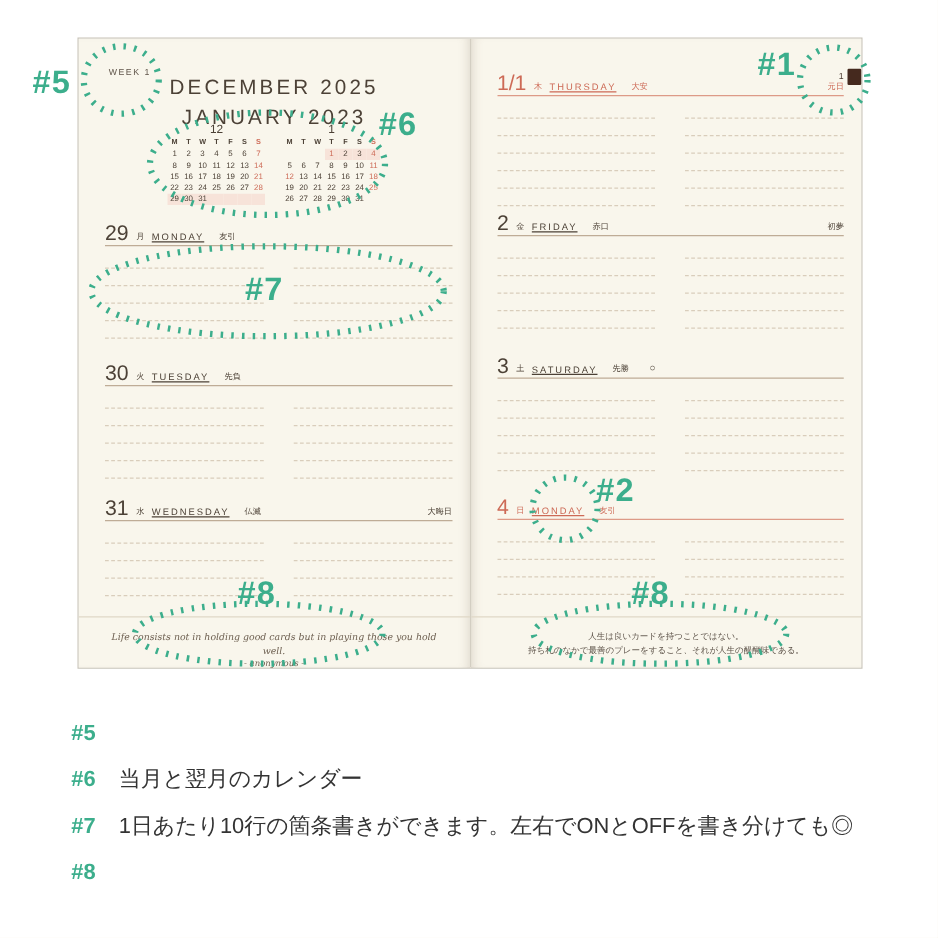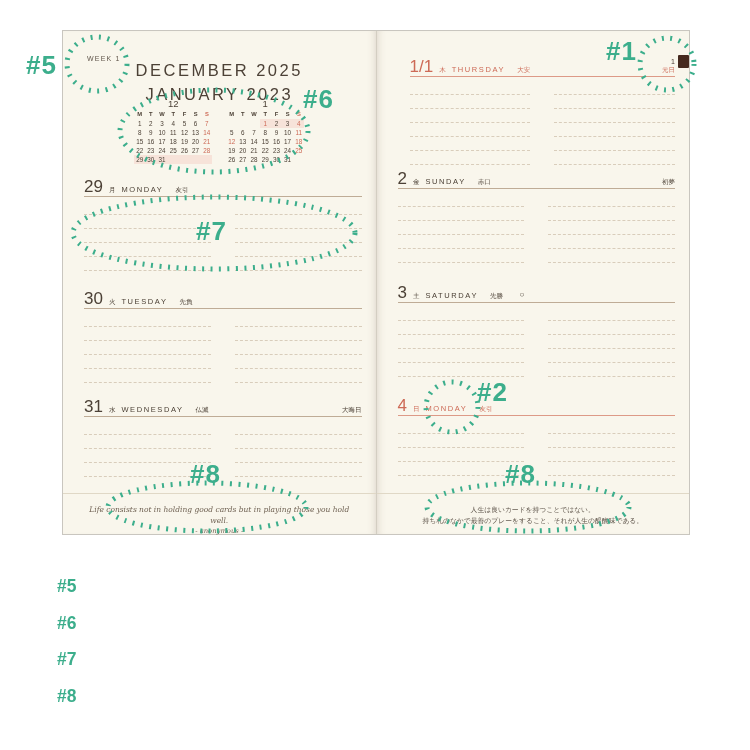--- a/index.html
+++ b/index.html
@@ -28,21 +28,21 @@
   .mc-grid span{text-align:center;font-size:6.3px;line-height:9px;height:9px;color:var(--ink);}
   .mc-grid .mc-dow{font-weight:700;font-size:5.8px;}
   .mc-grid .red{color:var(--red);}
   .mc-grid .hl{background:var(--hl);}
 
   .day{position:absolute;left:21px;right:14px;}
   .day-head{position:relative;height:20px;border-bottom:1px solid var(--uline);
             display:flex;align-items:flex-end;gap:6px;padding-bottom:2px;color:var(--ink);}
   .d-num{font-size:17px;line-height:15px;font-weight:400;}
   .d-kana{font-size:6.5px;line-height:9px;}
-  .d-wd{font-size:7.5px;letter-spacing:1.6px;line-height:9px;}
+  .d-wd{font-size:7.5px;letter-spacing:1.6px;line-height:9px;text-decoration:underline;}
   .d-rokuyo{font-size:6.5px;line-height:9px;margin-left:6px;}
   .d-moon{position:absolute;left:44%;bottom:3px;font-size:8px;line-height:8px;}
   .d-note{margin-left:auto;font-size:6.5px;line-height:9px;}
   .redday .day-head{color:var(--red);border-bottom-color:#dd9a87;}
   .d-rules{margin-top:4px;}
   .rule-row{display:flex;gap:24px;height:14px;}
   .rule-row i{flex:1;border-bottom:1px dashed var(--rule);}
 
   .quote-sep{position:absolute;left:0;right:0;top:462px;border-top:1px solid #e0d8c6;}
   .quote{position:absolute;left:20px;right:20px;top:473px;text-align:center;}
@@ -272,21 +272,21 @@
           <div class="q2">- anonymous -</div>
         </div>
     </div>
 
     <div class="page page-right">
       <div class="month-tab">
         <span class="tab-num">1</span>
         <span class="tab-block"></span>
       </div>
       <div id="days-right">
-          <div class="day redday" style="top: 26px; margin-left: 12px;">
+          <div class="day redday" style="top: 26px;">
             <div class="day-head">
               <span class="d-num">1/1</span>
               <span class="d-kana">木</span>
               <span class="d-wd">THURSDAY</span>
               <span class="d-rokuyo">大安</span>
               <span class="d-note">元日</span>
             </div>
             <div class="d-rules">
               <div class="rule-row">
                 <i class="rl"></i>
@@ -311,21 +311,21 @@
               <div class="rule-row">
                 <i class="rl"></i>
                 <i class="rl"></i>
               </div>
             </div>
           </div>
           <div class="day" style="top: 138px;">
             <div class="day-head">
               <span class="d-num">2</span>
               <span class="d-kana">金</span>
-              <span class="d-wd">SUNDAY</span>
+              <span class="d-wd">FRIDAY</span>
               <span class="d-rokuyo">赤口</span>
               <span class="d-note">初夢</span>
             </div>
             <div class="d-rules">
               <div class="rule-row">
                 <i class="rl"></i>
                 <i class="rl"></i>
               </div>
               <div class="rule-row">
                 <i class="rl"></i>
@@ -432,23 +432,25 @@
   <div class="ann" style="left:477px;top:377px">#2</div>
   <div class="ann" style="left:505px;top:459px">#8</div>
 
   <div class="caption">
     <div class="caption-list" id="caption-items">
         <div class="caption-item">
           <span class="caption-num">#5</span>
         </div>
         <div class="caption-item">
           <span class="caption-num">#6</span>
+          <span class="caption-text">当月と翌月のカレンダー</span>
         </div>
         <div class="caption-item">
           <span class="caption-num">#7</span>
+          <span class="caption-text">1日あたり10行の箇条書きができます。左右でONとOFFを書き分けても◎</span>
         </div>
         <div class="caption-item">
           <span class="caption-num">#8</span>
         </div>
       </div>
   </div>
 
 </div>
 
 </body></html>

